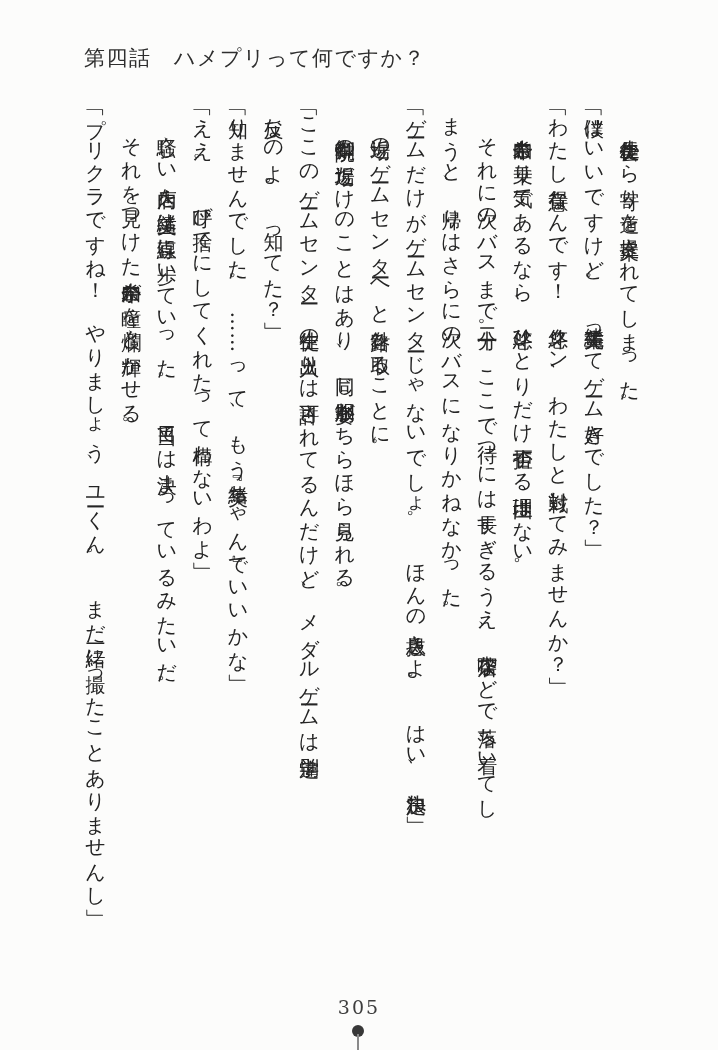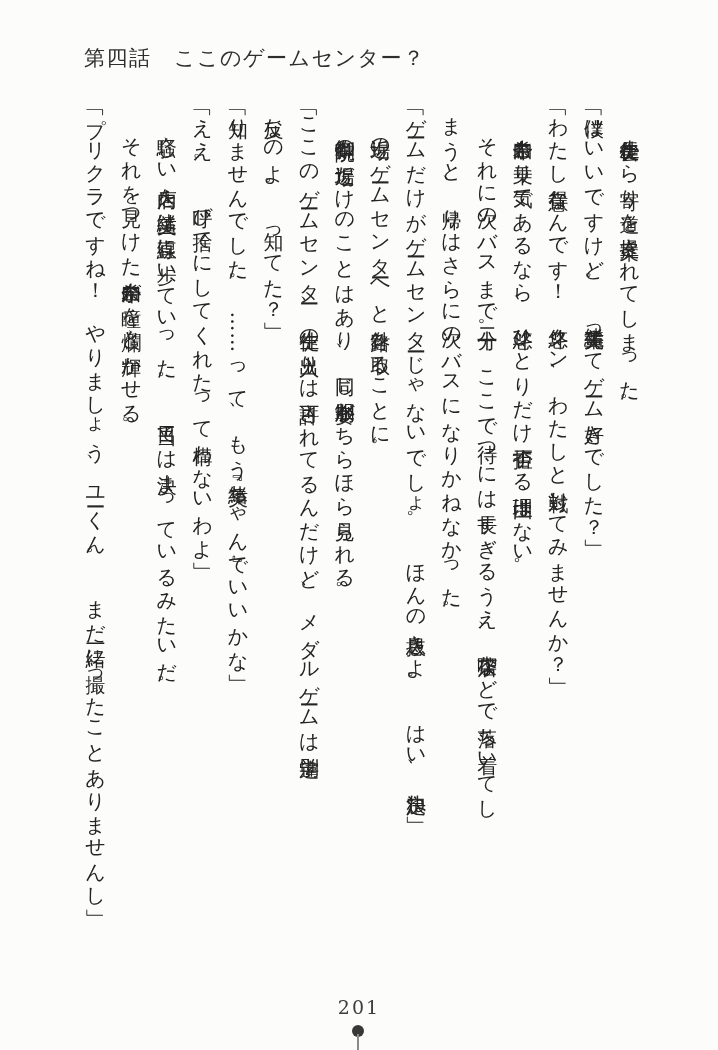--- a/index.html
+++ b/index.html
@@ -71,37 +71,37 @@
     left: 357px;
     top: 1034px;
     width: 2px;
     height: 16px;
     background: #8a8a8a;
   }
 </style>
 </head>
 <body>
 
-<div class="running-head">第四話　ここのゲームセンター？</div>
+<div class="running-head">第四話　ハメプリって何ですか？</div>
 
 <div class="text-block">
   <p>　生徒会長から寄り道を提案されてしまった。</p>
   <p>「僕はいいですけど。　美緒先輩ってゲーム好きでした？」</p>
   <p>「わたし得意なんです！　悠斗クン、わたしと対戦してみませんか？」</p>
   <p>　由希奈も乗り気であるなら、悠斗ひとりだけ拒否する理由はない。</p>
   <p>　それに次のバスまで二十分。　ここで待つには長すぎるうえ、喫茶店などで落ち着いてし</p>
   <p>まうと、帰りはさらに次のバスになりかねなかった。</p>
   <p>「ゲームだけがゲームセンターじゃないでしょ。　ほんの息抜きよ。　はい、決定ね」</p>
   <p>　近場のゲームセンターへと針路を取ることに。</p>
   <p>　御剣学院の近場だけのことはあり、同じ制服姿がちらほら見られる。</p>
   <p>「ここのゲームセンター、生徒の出入りは許可されてるんだけど、メダルゲームは学則違</p>
   <p>反なのよ。　知ってた？」</p>
   <p>「知りませんでした。　……って、もう『美緒ちゃん』でいいかな」</p>
   <p>「ええ。　呼び捨てにしてくれたって構わないわよ」</p>
   <p>　騒々しい店内を美緒は一直線に歩いていった。　目当ては決まっているみたいだ。</p>
   <p>　それを見つけた由希奈が瞳を爛々と輝かせる。</p>
   <p>「プリクラですね！　やりましょう、ユーくん。　まだ一緒に撮ったことありませんし」</p>
 </div>
 
-<div class="page-number">201</div>
+<div class="page-number">305</div>
 
 <div class="footer-dot"></div>
 <div class="footer-line"></div>
 
 </body></html>

